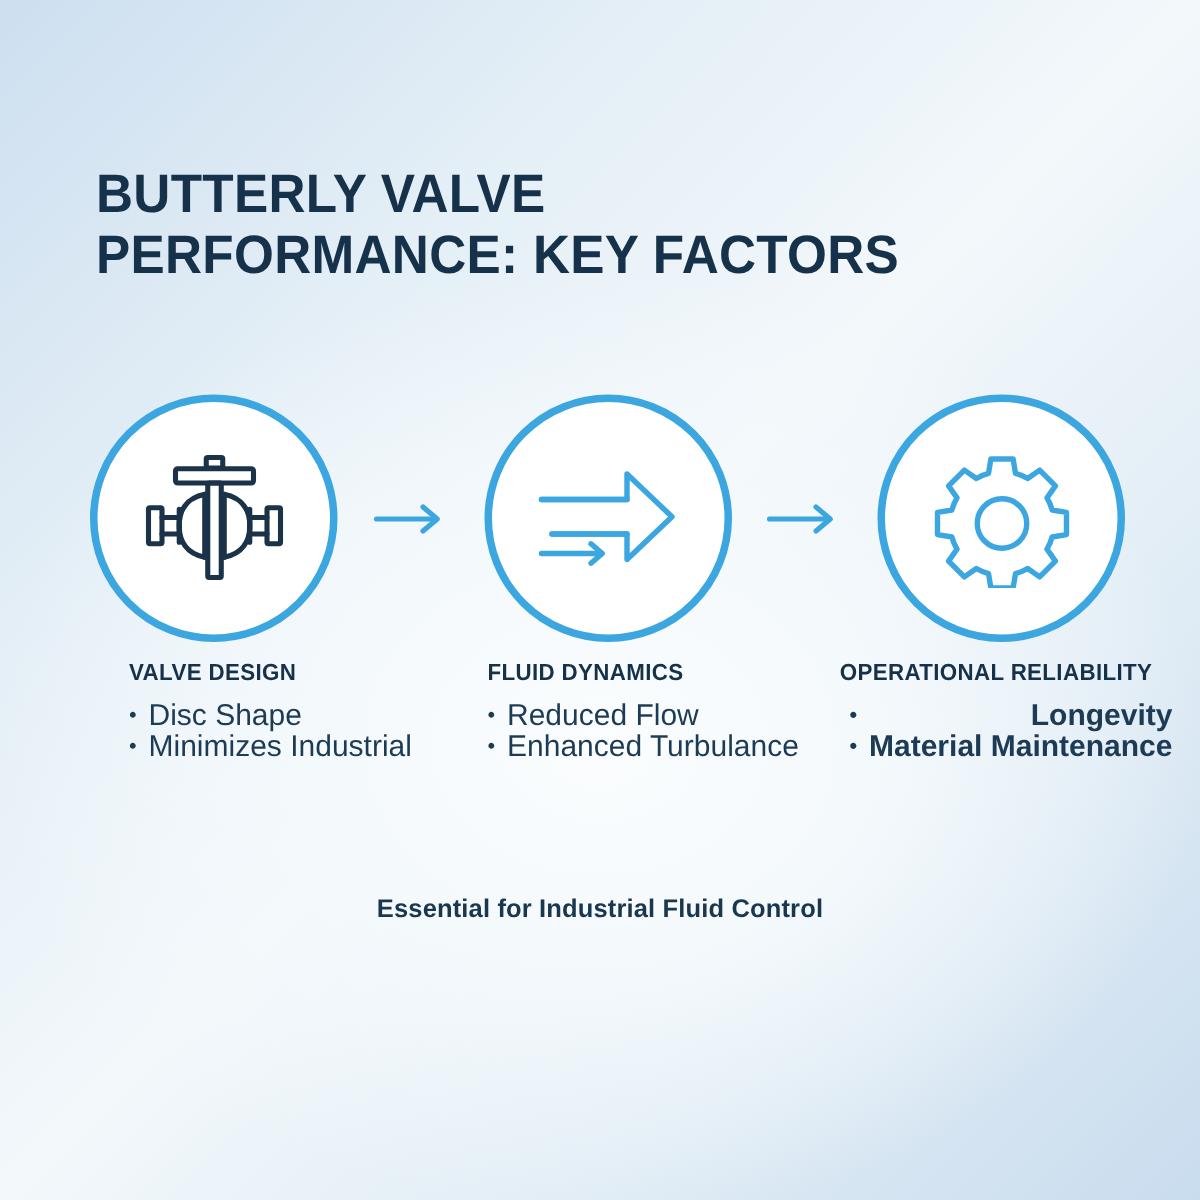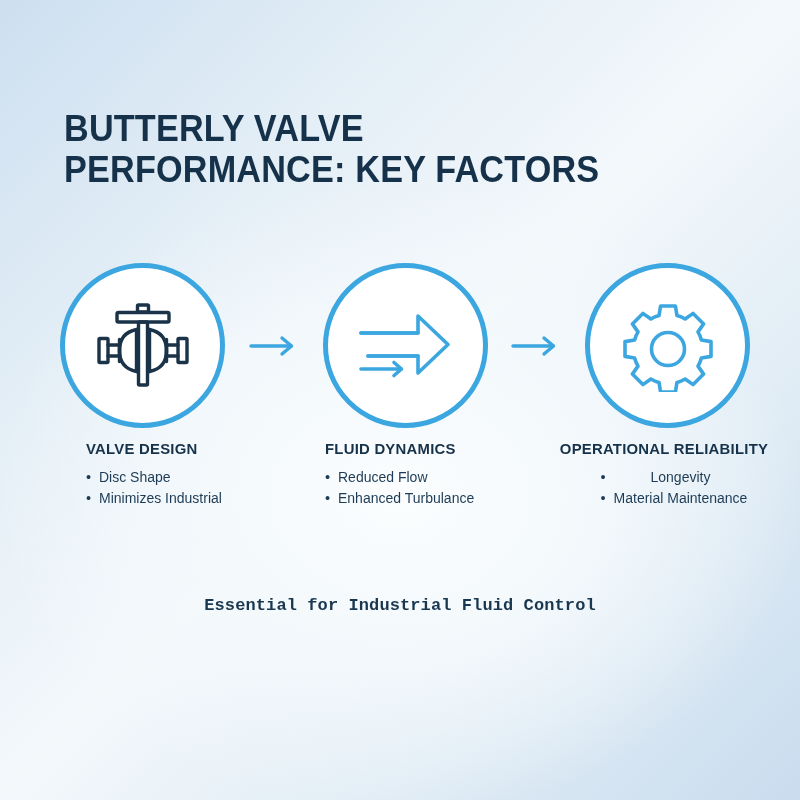--- a/index.html
+++ b/index.html
@@ -111,48 +111,49 @@
   .col-3 .col-heading { transform-origin: center center; }
 
   .bullet-list {
     list-style: none;
     margin: 0;
     padding: 0;
   }
   .bullet-list li {
     position: relative;
     font-family: "Liberation Sans Narrow", "Liberation Sans", sans-serif;
-    font-size: 14px;
+    font-size: 20px;
     line-height: 21px;
     color: #1d3b55;
     padding-left: 13px;
     white-space: nowrap;
   }
   .bullet-list li::before {
     content: "\2022";
     position: absolute;
     left: 0;
     top: -0.5px;
     font-size: 14.5px;
     color: #1d3b55;
   }
   .col-3 .bullet-list {
     display: inline-block;
-    text-align: center;
+    text-align: right;
     margin-left: 20px;
+    font-weight: bold;
   }
 
   
   .footer-note {
     position: absolute;
     left: 0;
     top: 596px;
     width: 800px;
     text-align: center;
-    font-family: Liberation Mono, monospace;
+    font-family: Liberation Sans, sans-serif;
     font-weight: bold;
     font-size: 17px;
     letter-spacing: 0.1px;
     color: #1a3750;
   }
 </style>
 </head>
 <body>
 
 <div id="infographic">

